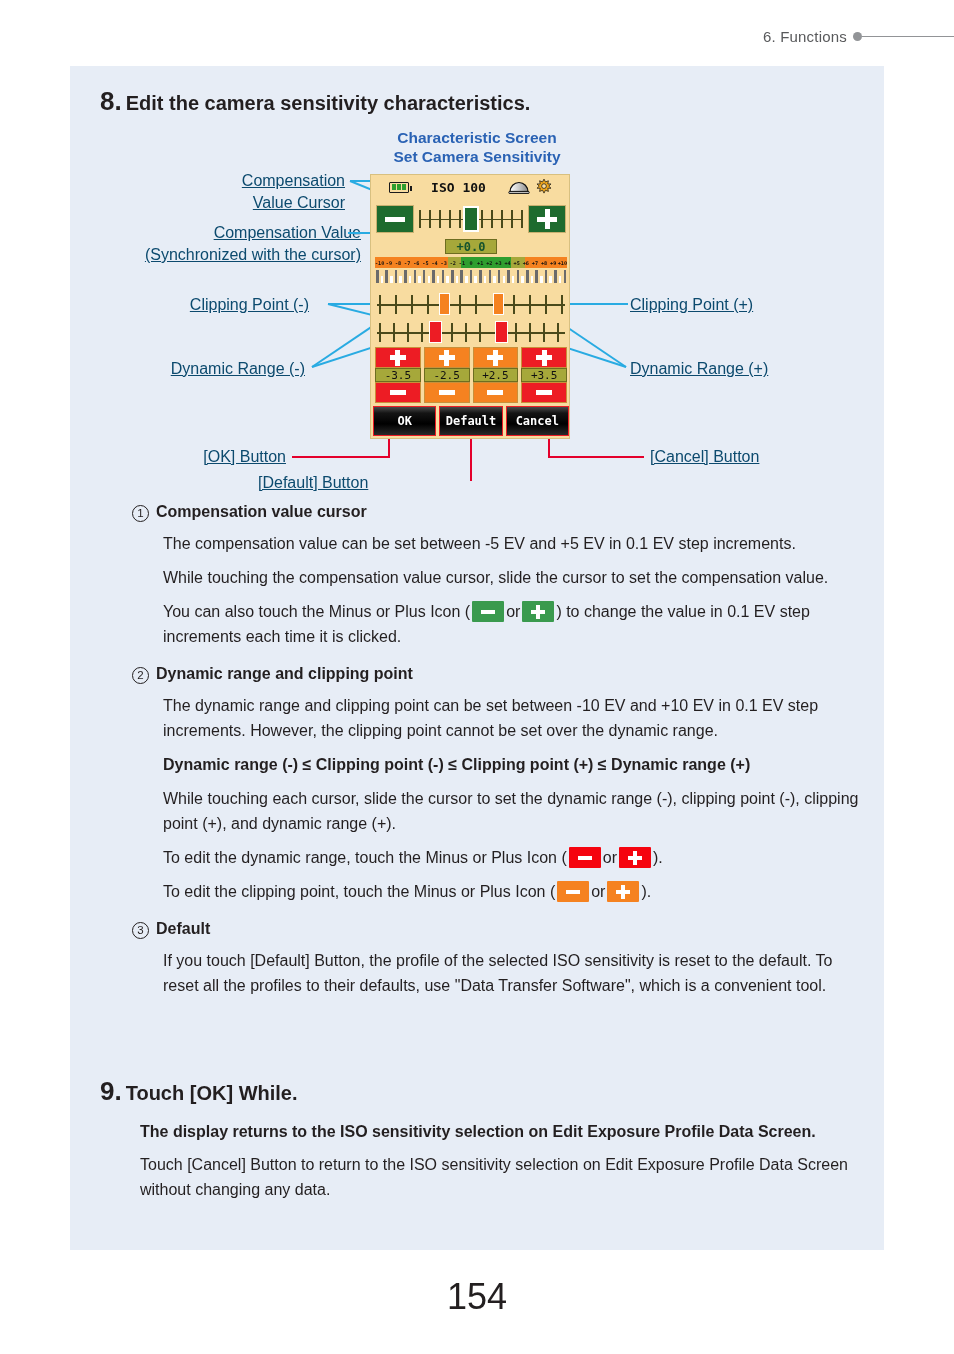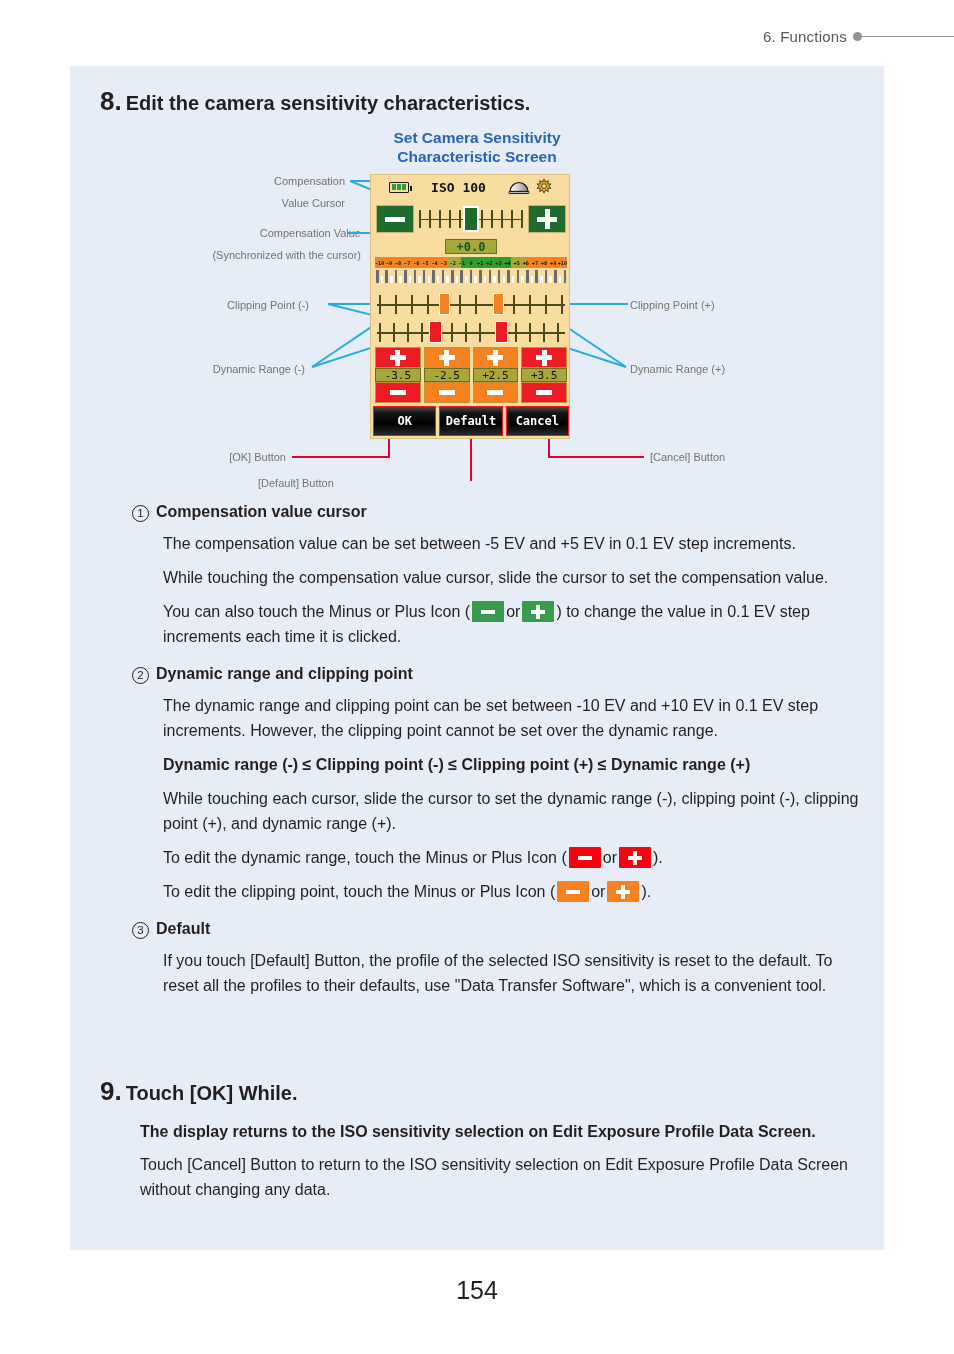--- a/index.html
+++ b/index.html
@@ -60,22 +60,23 @@
     color:#2a62b4; font-weight:bold; font-size:15.5px; line-height:19px;
   }
 
   
   .figure{
     position:absolute; left:0; top:100px; width:814px; height:320px;
   }
 
   
   .callout{
-    position:absolute; font-size:11px; color:#737373; line-height:22px;
+    position:absolute; font-size:16px; color:#0c4a6e; line-height:22px;
     white-space:pre-line;
+    text-decoration:underline;
   }
   .cal-right{ text-align:right; }
 
   
   .lead{ position:absolute; background:#29abe2; }
   .lead-h{ height:2px; }
   .arrow{
     position:absolute; width:0; height:0;
   }
   .arrow-r{
@@ -294,21 +295,21 @@
   
   .body9{
     position:absolute; left:62px; top:1045px; width:760px;
   }
   .body9 p{ margin:8px 0 0 8px; font-size:16px; line-height:25px; }
   .body9 p.bold{ font-weight:bold; }
 
   
   .pageno{
     position:absolute; left:0; right:0; top:1276px;
-    text-align:center; font-size:25px; color:#231f20;
+    text-align:center; font-size:36px; color:#231f20;
   }
 </style>
 </head>
 <body>
 
 <div class="page-header">
   <div class="hdr-inner">
     <span class="hdr-text">6.  Functions</span>
     <span class="hdr-dot"></span>
     <span class="hdr-rule"></span>
@@ -316,22 +317,22 @@
 </div>
 
 <div class="panel">
 
   <div class="step step8">
     <span class="step-num">8.</span>
     <span class="step-title">Edit the camera sensitivity characteristics.</span>
   </div>
 
   <div class="fig-caption">
+    <div>Characteristic Screen</div>
     <div>Set Camera Sensitivity</div>
-    <div>Characteristic Screen</div>
   </div>
 
   <div class="figure">
 
     <div class="callout cal-right" style="left:60px; top:4px; width:215px;">Compensation
 Value Cursor</div>
     <div class="lead lead-h" style="left:280px; top:14px; width:26px;"></div>
     <div class="diag" style="left:280px; top:14px; width:63px; transform:rotate(22deg);"></div>
     <div class="arrow arrow-r" style="left:338px; top:32px;"></div>
 

